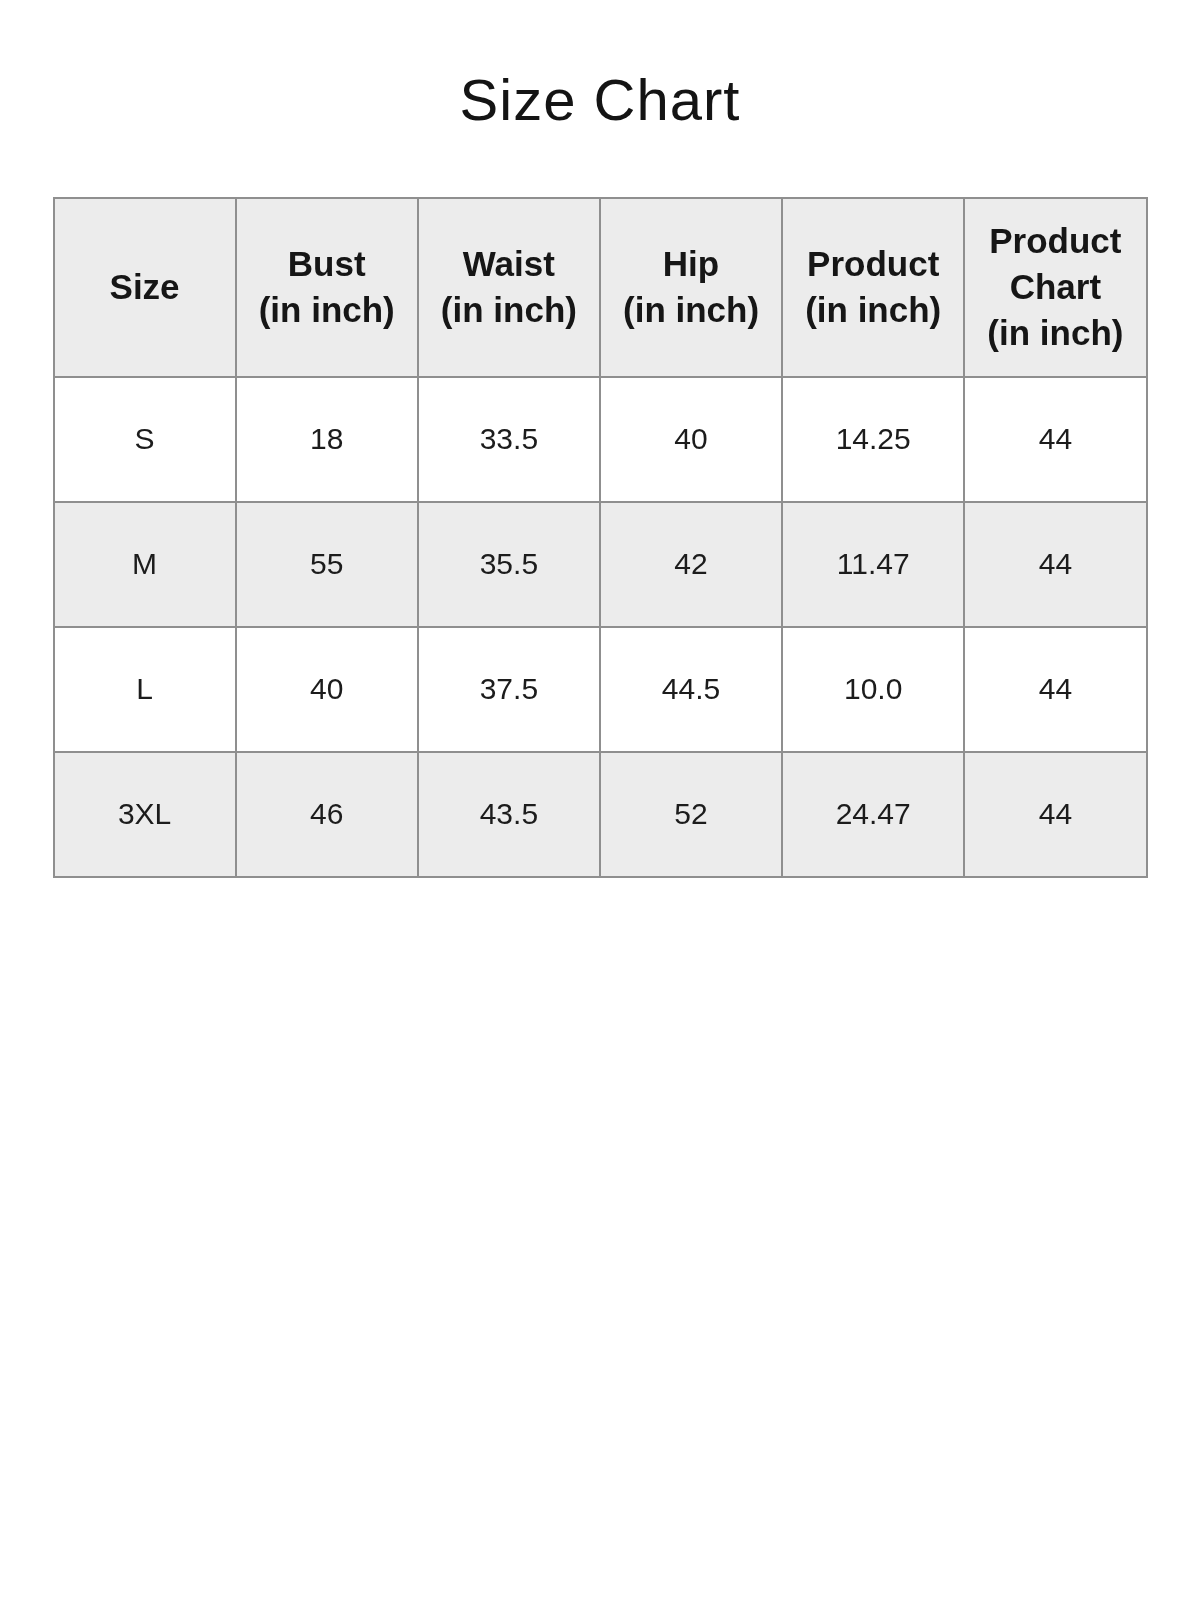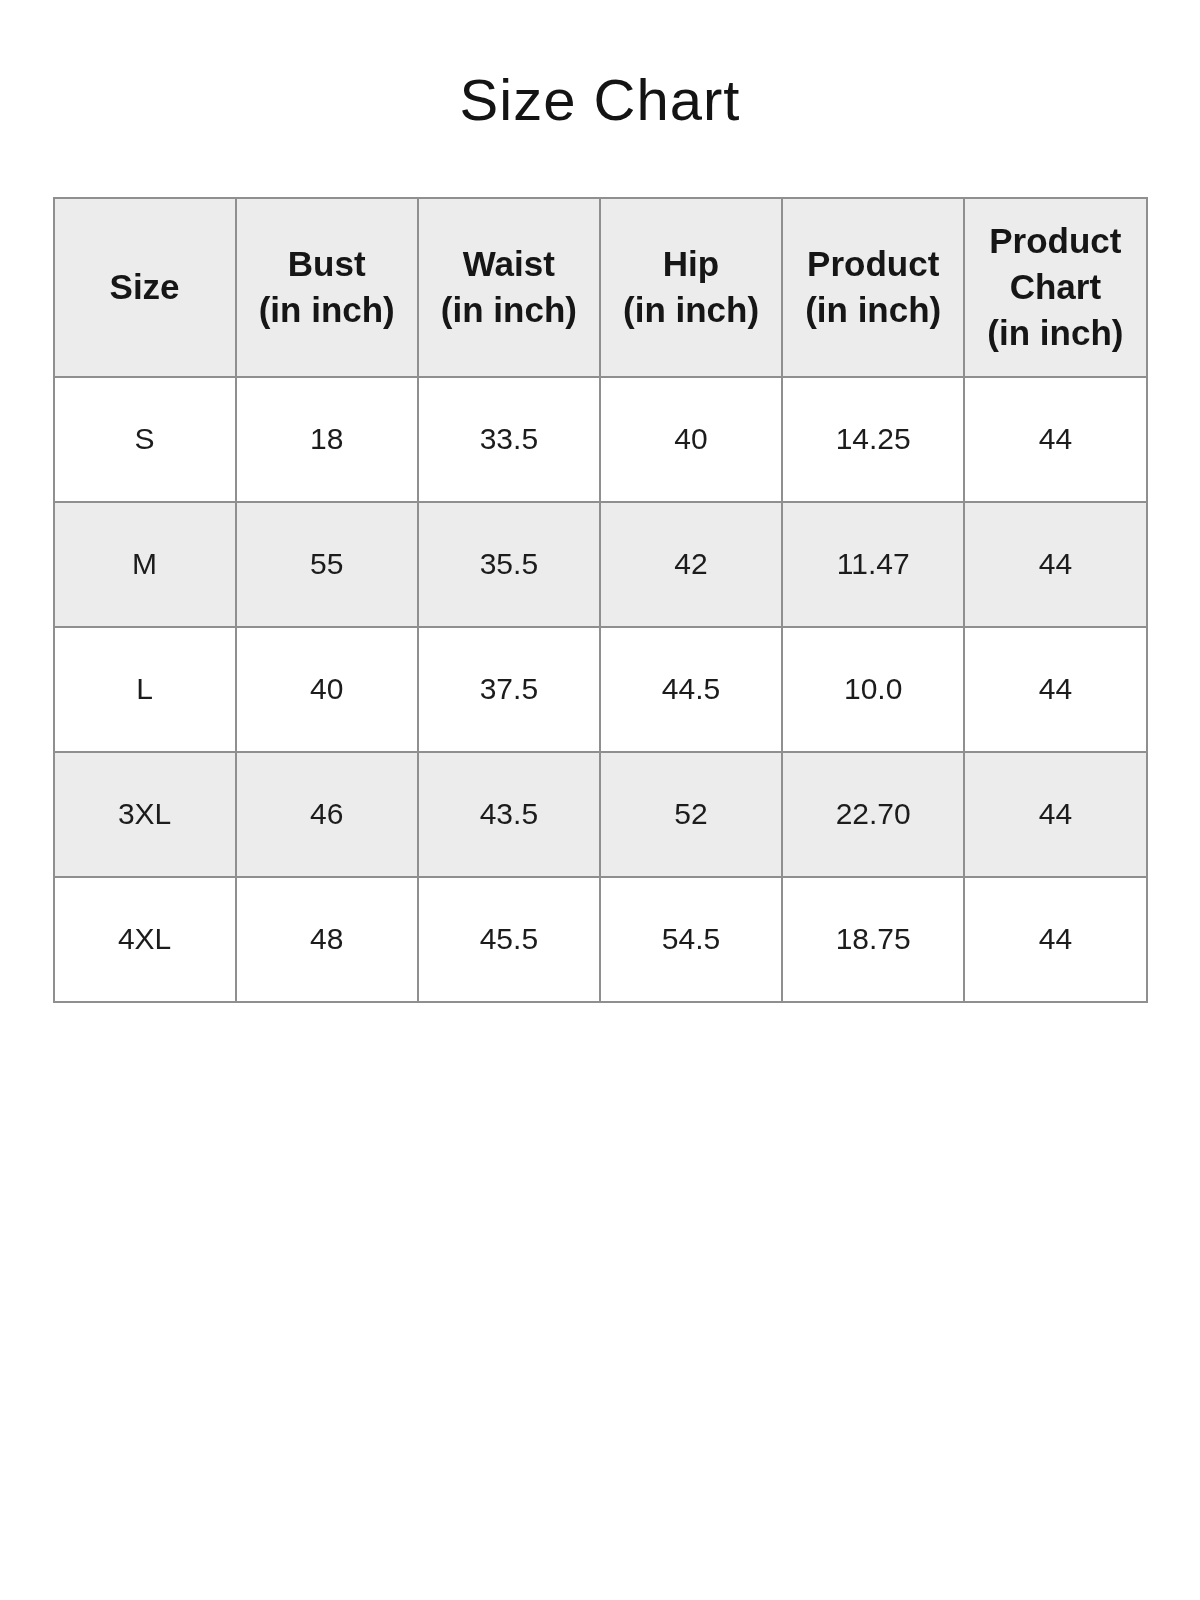--- a/index.html
+++ b/index.html
@@ -105,27 +105,19 @@
         <td>37.5</td>
         <td>44.5</td>
         <td>10.0</td>
         <td>44</td>
       </tr>
       <tr class="alt">
         <td>3XL</td>
         <td>46</td>
         <td>43.5</td>
         <td>52</td>
-        <td>22.70</td>
-        <td>44</td>
-      </tr>
-      <tr>
-        <td>4XL</td>
-        <td>48</td>
-        <td>45.5</td>
-        <td>54.5</td>
-        <td>18.75</td>
+        <td>24.47</td>
         <td>44</td>
       </tr>
     </tbody>
   </table>
 
 </div>
 
 </body></html>

